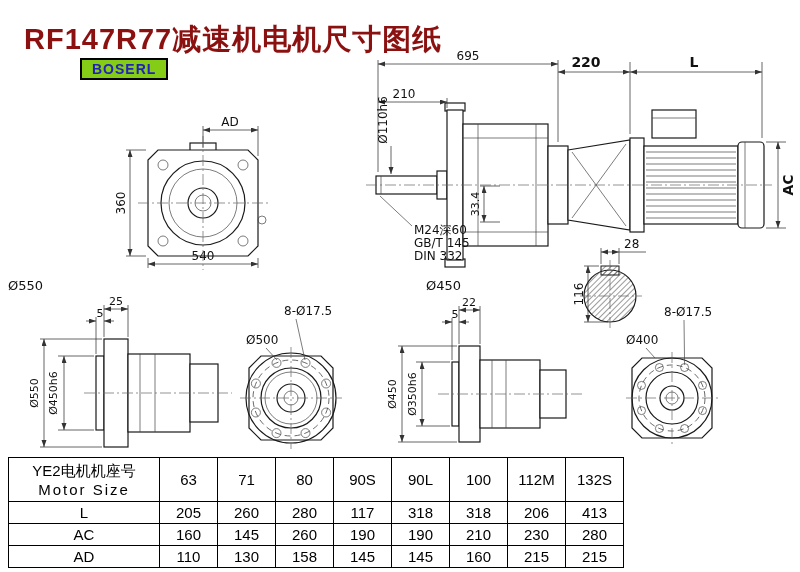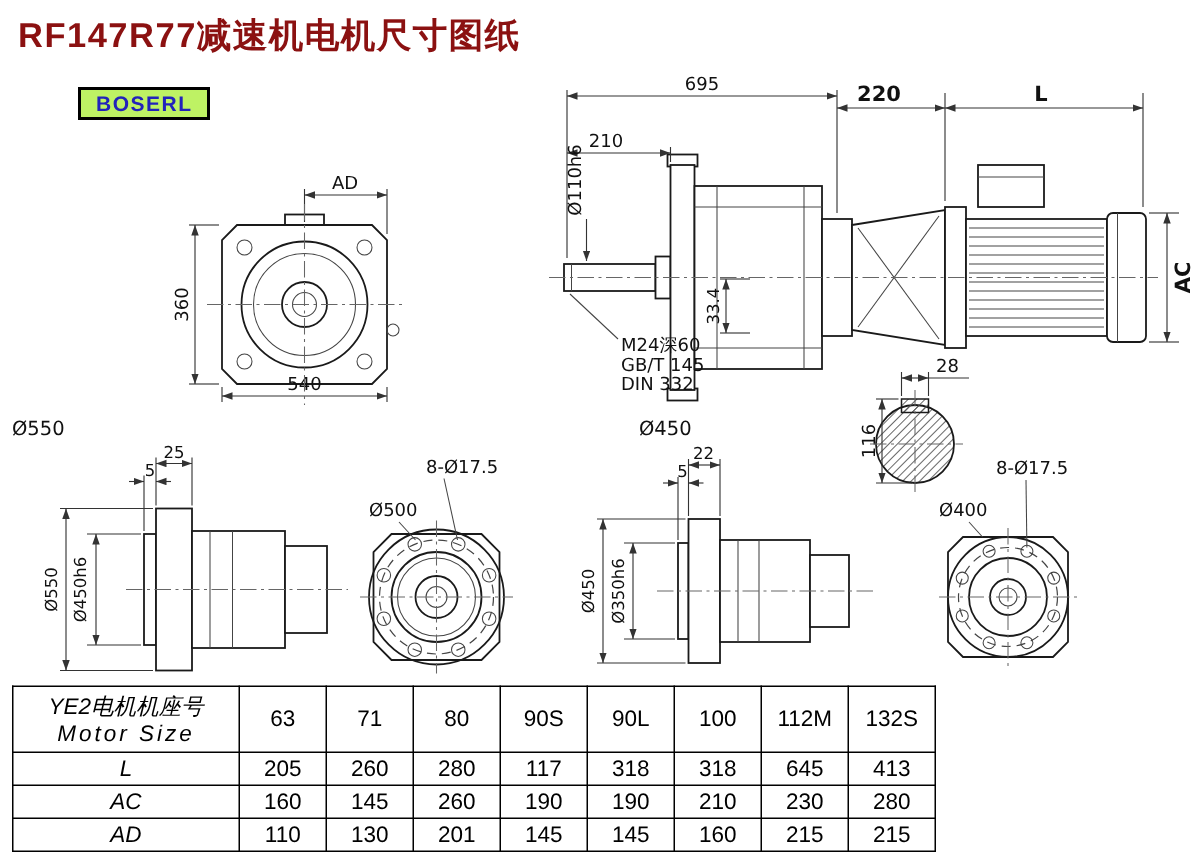--- a/index.html
+++ b/index.html
@@ -1,21 +1,21 @@
 <!DOCTYPE html>
 <html><head>
 <meta charset="utf-8">
 <style>
   html,body{margin:0;padding:0;background:#fff;}
   .page{position:relative;width:800px;height:572px;background:#fff;overflow:hidden;
         font-family:"Liberation Sans","DejaVu Sans",sans-serif;}
-  .title{position:absolute;left:8px;top:4px;margin:4px;font-size:23px;font-weight:bold;
+  .title{position:absolute;left:8px;top:4px;margin:16px;font-size:29px;font-weight:bold;
          color:#8b1111;letter-spacing:1px;}
-  .logo{position:absolute;left:52px;top:58px;border:2px solid #000;padding:1px 10px;
-        font-size:14px;font-weight:bold;color:#2222bb;letter-spacing:1px;background:#bef264;}
+  .logo{position:absolute;left:80px;top:58px;border:2px solid #000;padding:1px 10px;
+        font-size:14px;font-weight:bold;color:#2222bb;letter-spacing:1px;background:#84cc16;}
   .drawing{position:absolute;left:0;top:0;}
 
   
   .ln{fill:none;stroke:#1a1a1a;stroke-width:1.2;}
   .f{fill:#fff;}
   .thin{fill:none;stroke:#444;stroke-width:0.7;}
   .ext{stroke:#333;stroke-width:0.75;}
   .dim{stroke:#333;stroke-width:0.75;marker-start:url(#arr);marker-end:url(#arr);}
   .dima{stroke:#333;stroke-width:0.75;marker-end:url(#arr);}
   .cl{fill:none;stroke:#666;stroke-width:0.7;stroke-dasharray:11 3 2 3;}
@@ -23,21 +23,21 @@
   .drawing text{fill:#111;font-family:"DejaVu Sans",sans-serif;}
   .t11{font-size:11px;}
   .t12{font-size:12px;}
   .t13{font-size:13px;}
   .t14b{font-size:14px;font-weight:bold;}
 
   
   .size-table{position:absolute;left:8px;top:457px;border-collapse:collapse;background:#fff;}
   .size-table td{border:1px solid #000;text-align:center;vertical-align:middle;
                  font-size:15px;color:#000;padding:0;}
-  .size-table td.c0{width:150px;font-style:italic;}
+  .size-table td.c0{width:150px;}
   .size-table td.cn{width:57px;}
   .size-table tr.hdr{height:44px;}
   .size-table tr.row{height:22px;}
   .hdr-en{letter-spacing:2px;}
 </style>
 </head>
 <body>
 
 <div class="page">
 
@@ -318,39 +318,39 @@
       <td class="cn">132S</td>
     </tr>
     <tr class="row">
       <td class="c0">L</td>
       <td class="cn">205</td>
       <td class="cn">260</td>
       <td class="cn">280</td>
       <td class="cn">117</td>
       <td class="cn">318</td>
       <td class="cn">318</td>
-      <td class="cn">645</td>
+      <td class="cn">206</td>
       <td class="cn">413</td>
     </tr>
     <tr class="row">
       <td class="c0">AC</td>
       <td class="cn">160</td>
       <td class="cn">145</td>
       <td class="cn">260</td>
       <td class="cn">190</td>
       <td class="cn">190</td>
       <td class="cn">210</td>
       <td class="cn">230</td>
       <td class="cn">280</td>
     </tr>
     <tr class="row">
       <td class="c0">AD</td>
       <td class="cn">110</td>
       <td class="cn">130</td>
-      <td class="cn">201</td>
+      <td class="cn">158</td>
       <td class="cn">145</td>
       <td class="cn">145</td>
       <td class="cn">160</td>
       <td class="cn">215</td>
       <td class="cn">215</td>
     </tr>
   </tbody>
     </table>
 
 </div>

